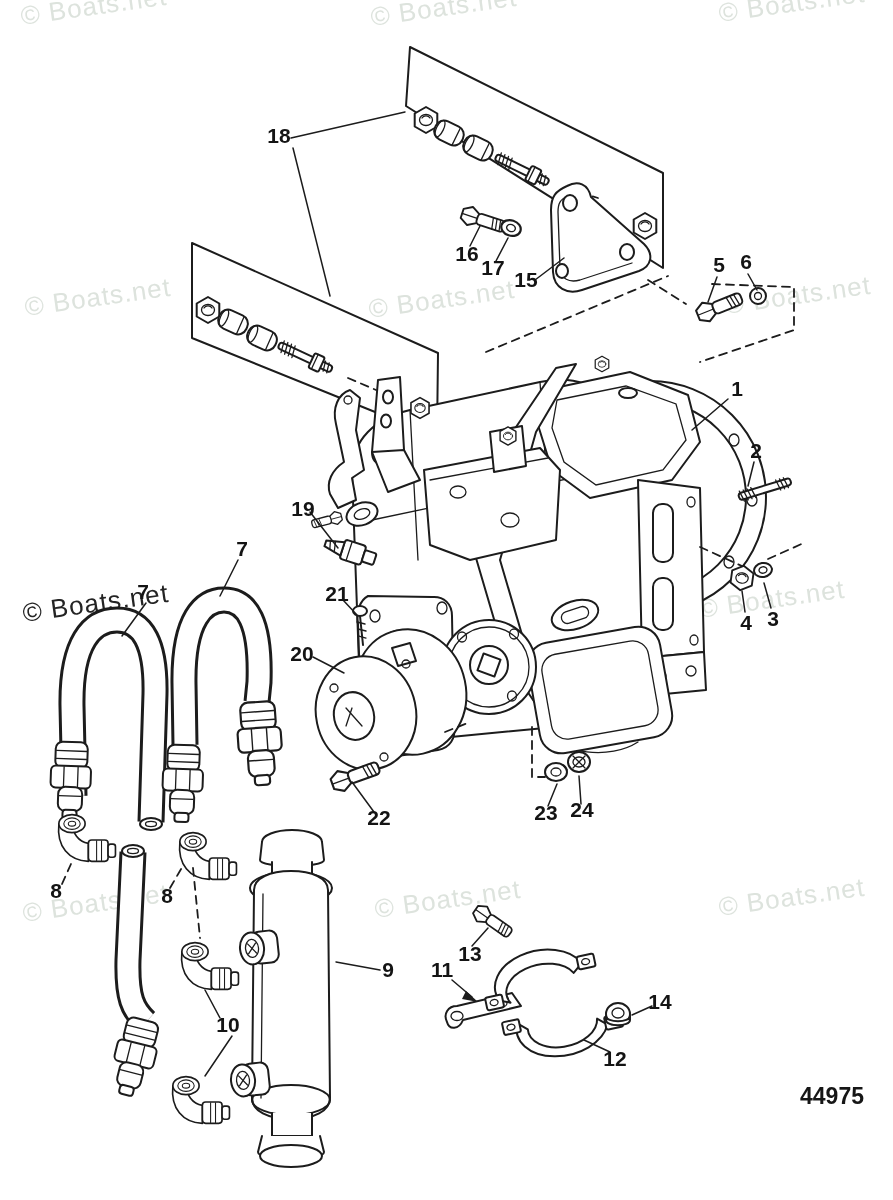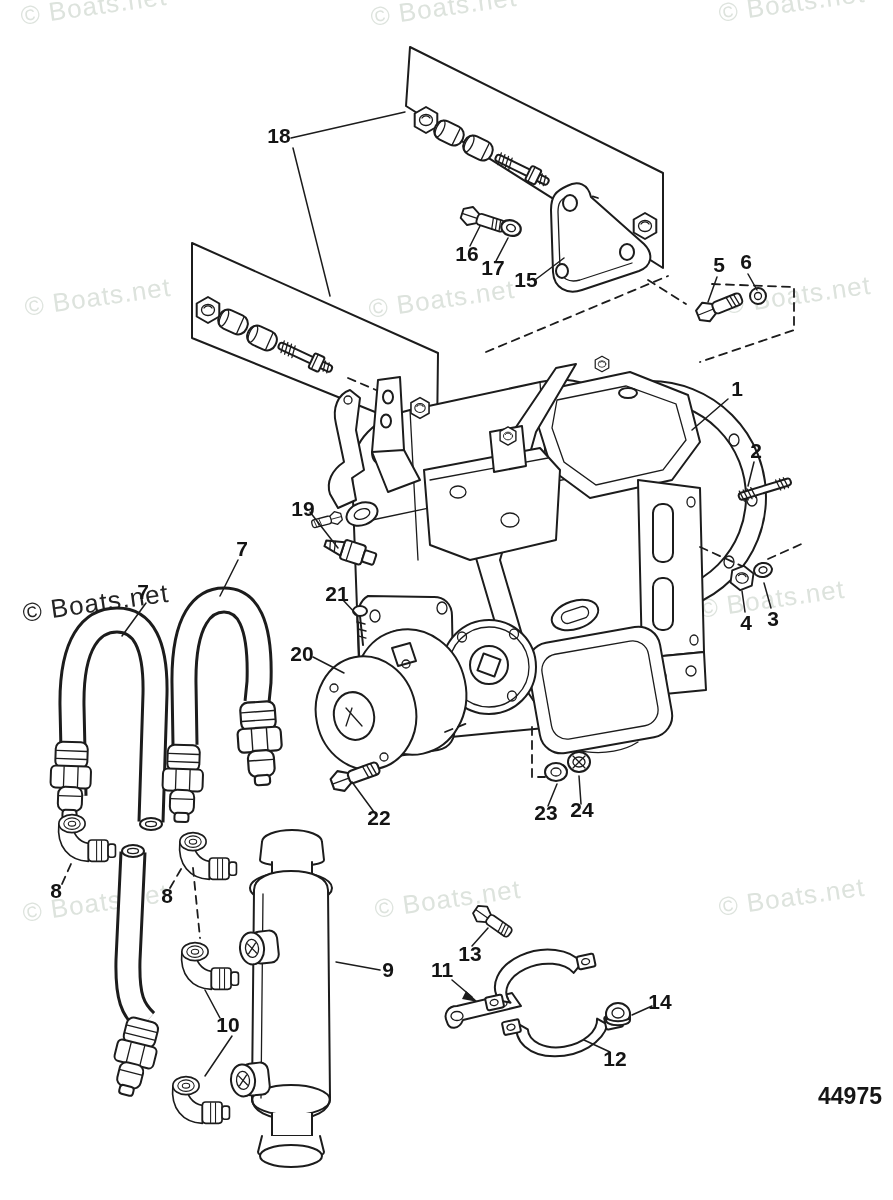--- a/index.html
+++ b/index.html
@@ -10,21 +10,21 @@
   .wf{fill:#ffffff;stroke:#1c1c1c;stroke-width:2;stroke-linecap:round;stroke-linejoin:round;}
   .thin{fill:none;stroke:#1c1c1c;stroke-width:1.3;stroke-linecap:round;}
   .lead{fill:none;stroke:#1c1c1c;stroke-width:1.5;stroke-linecap:round;}
   .dash{fill:none;stroke:#1c1c1c;stroke-width:1.8;stroke-dasharray:8 6;stroke-linecap:round;}
   .hoseO{fill:none;stroke:#1c1c1c;stroke-width:27;stroke-linecap:butt;}
   .hoseI{fill:none;stroke:#ffffff;stroke-width:21;stroke-linecap:butt;}
   .callout{font:bold 21px "Liberation Sans", sans-serif;fill:#141414;text-anchor:middle;}
   .wm{font:26px "Liberation Sans", sans-serif;letter-spacing:1px;}
   .wm-light{fill:#dde3dd;}
   .wm-dark{fill:#242424;}
-  #drawing-number{position:absolute;left:782px;top:1083px;width:100px;text-align:right;
+  #drawing-number{position:absolute;left:782px;top:1083px;width:100px;text-align:center;
      font:bold 23px "Liberation Sans", sans-serif;color:#161616;}
 </style>
 </head>
 <body>
 
 <div id="page">
 <svg width="893" height="1200" viewBox="0 0 893 1200">
 
   <defs>
     <g id="hexnut">

